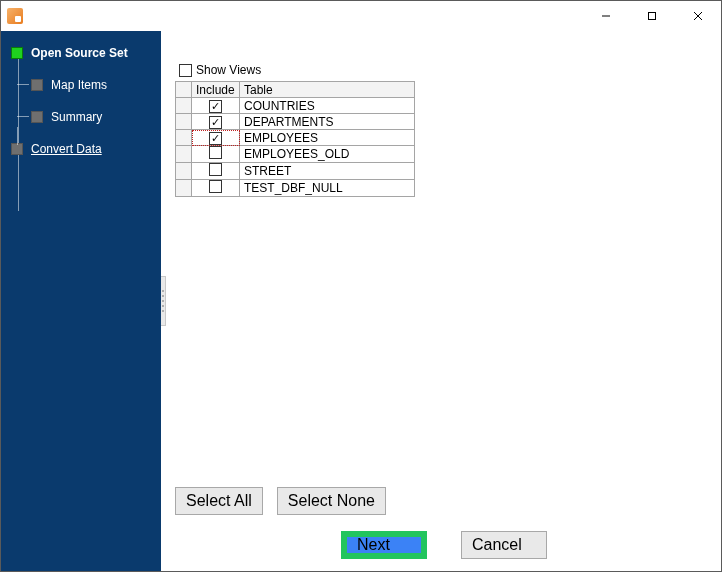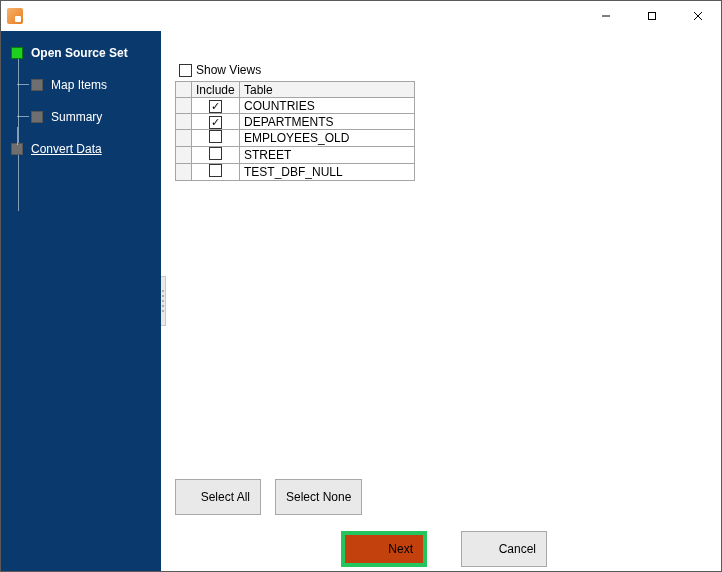--- a/index.html
+++ b/index.html
@@ -118,21 +118,21 @@
     display:flex; flex-direction:column;
     justify-content:center; align-items:center;
     gap:3px;
   }
   .grip span{width:2px;height:2px;background:#9a9a9a;border-radius:50%;}
   
   .main {
     flex:1;
     display:flex;
     flex-direction:column;
-    padding:10px 8px 0 14px;
+    padding:10px 8px 8px 14px;
     min-width:0;
   }
   .upper {
     flex:1;
     display:flex;
     flex-direction:column;
   }
   .showviews {
     display:flex; align-items:center; gap:4px;
     margin: 22px 0 4px 4px;
@@ -189,31 +189,31 @@
     outline-offset:-1px;
   }
   
   .sel-row{
     display:flex; gap:14px;
     margin-top:0;
     padding:6px 0 6px 0;
   }
   .btn{
     min-width:86px;
-    height:36px;
+    height:28px;
     background:#e9e9e9;
     border:1px solid #a8a8a8;
-    display:flex;align-items:center;justify-content:flex-end;
-    font-size:12px;
+    display:flex;align-items:center;justify-content:flex-start;
+    font-size:16px;
     padding:0 10px;
     cursor:default;
   }
   .btn.primary{
-    background:#c2410c;
-    border:4px solid #22c55e;
+    background:#3b82f6;
+    border:6px solid #22c55e;
   }
   .bottom-row{
     display:flex;
     justify-content:center;
     gap:34px;
     padding:10px 0 4px 0;
   }
 </style>
 </head>
 <body>
@@ -296,20 +296,25 @@
               <tr>
                 <td class="rowhdr"></td>
                 <td class="inc"><span class="cb checked"></span></td>
                 <td>COUNTRIES</td>
               </tr>
               <tr>
                 <td class="rowhdr"></td>
                 <td class="inc"><span class="cb checked"></span></td>
                 <td>DEPARTMENTS</td>
               </tr>
+              <tr class="focused">
+                <td class="rowhdr"></td>
+                <td class="inc"><span class="cb checked"></span></td>
+                <td>EMPLOYEES</td>
+              </tr>
               <tr>
                 <td class="rowhdr"></td>
                 <td class="inc"><span class="cb"></span></td>
                 <td>EMPLOYEES_OLD</td>
               </tr>
               <tr>
                 <td class="rowhdr"></td>
                 <td class="inc"><span class="cb"></span></td>
                 <td>STREET</td>
               </tr>

